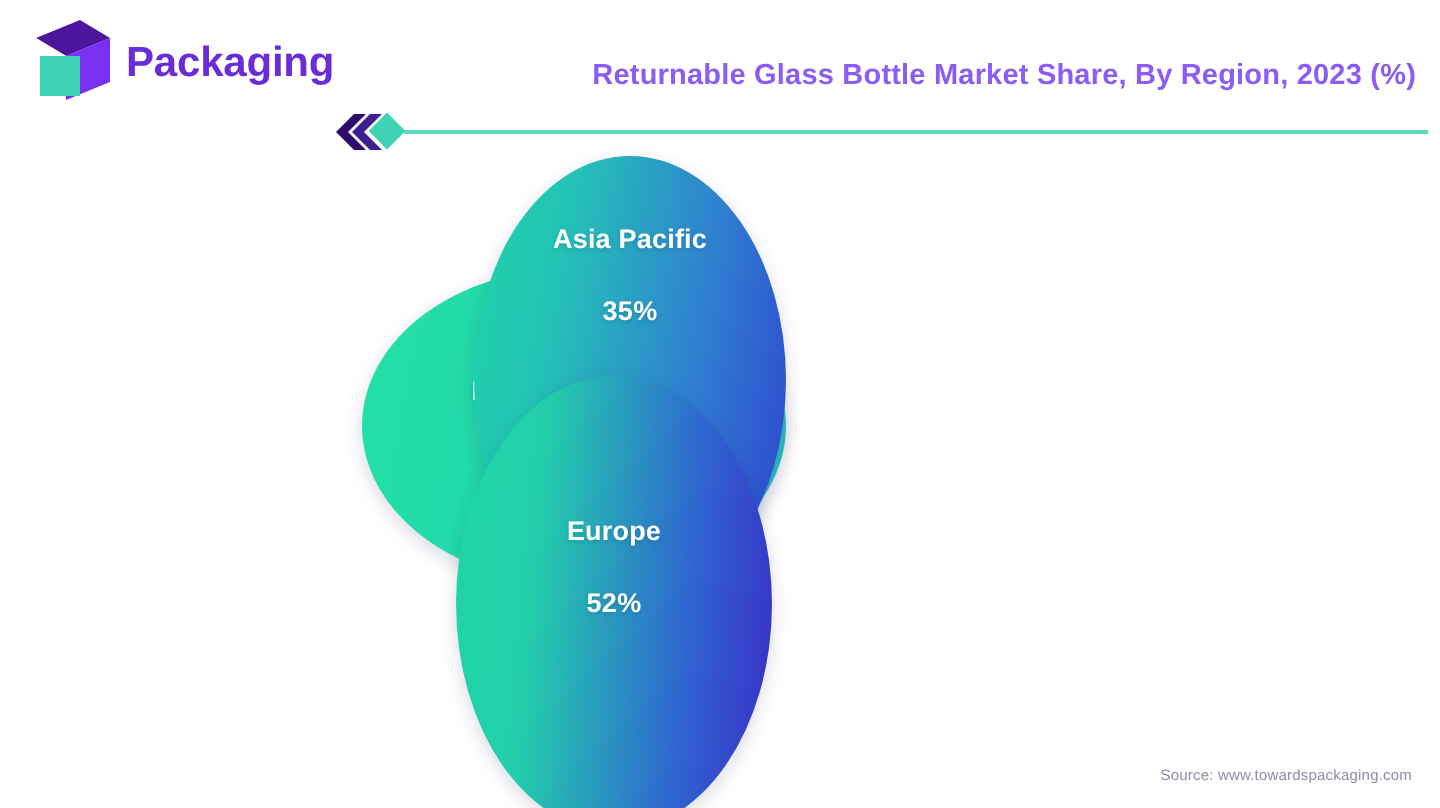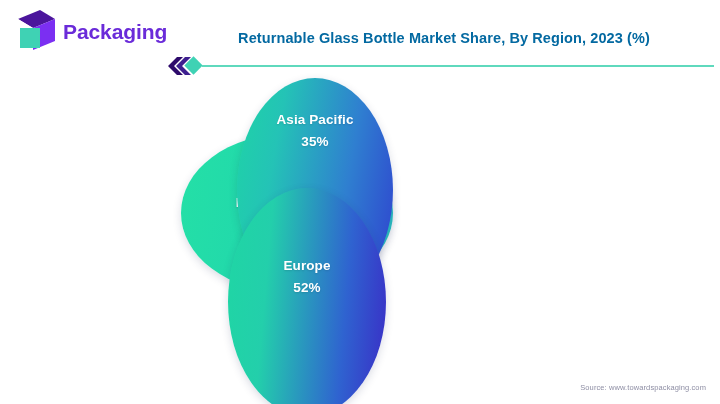--- a/index.html
+++ b/index.html
@@ -50,24 +50,24 @@
     margin-top: 1px;
     text-align: right;
   }
 
   
   .title {
     position: absolute;
     left: 180px;
     top: 30px;
     width: 528px;
-    text-align: center;
+    text-align: right;
     font-size: 14.5px;
     font-weight: bold;
-    color: #0369a1;
+    color: #8b5cf6;
     letter-spacing: .1px;
   }
 
   
   .divider {
     position: absolute;
     left: 166px;
     top: 56px;
     width: 548px;
     height: 20px;
@@ -118,21 +118,21 @@
   }
   .petal .pname {
     font-size: 13.5px;
     line-height: 15.5px;
     letter-spacing: .1px;
     text-align: right;
   }
   .petal .pval {
     font-size: 13.5px;
     line-height: 15.5px;
-    margin-top: 6px;
+    margin-top: 20px;
     letter-spacing: .2px;
   }
 
   
   .petal-top {
     left: 57px; top: 2px;
     width: 156px; height: 156px;
     background: linear-gradient(100deg, #1ed4a6 0%, #24c3b6 26%, #2f7fd0 66%, #2f41cf 100%);
     padding-bottom: 34px;
     justify-content: flex-start;

